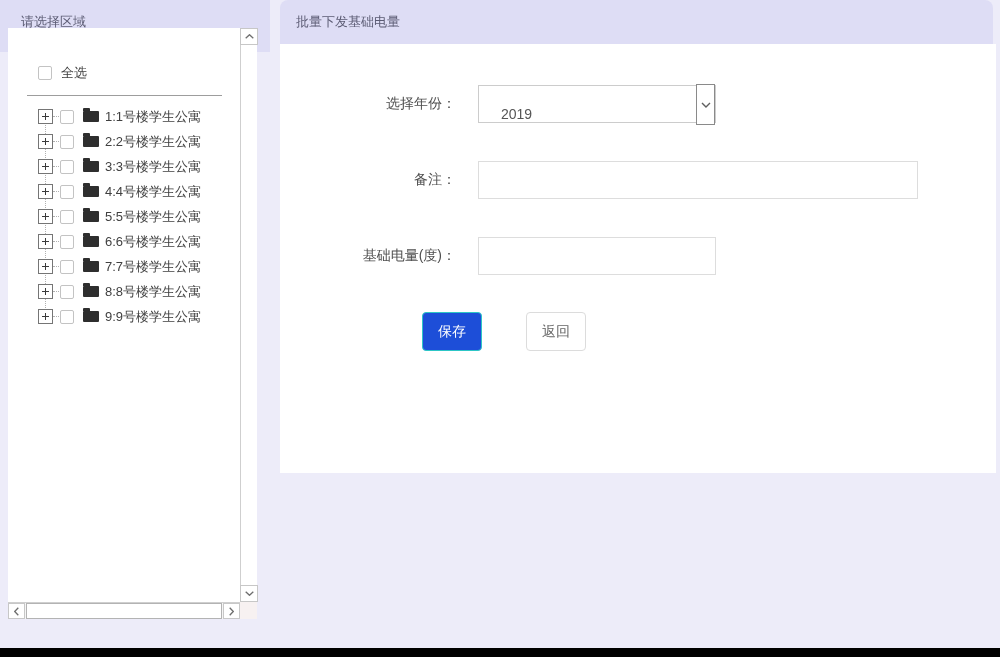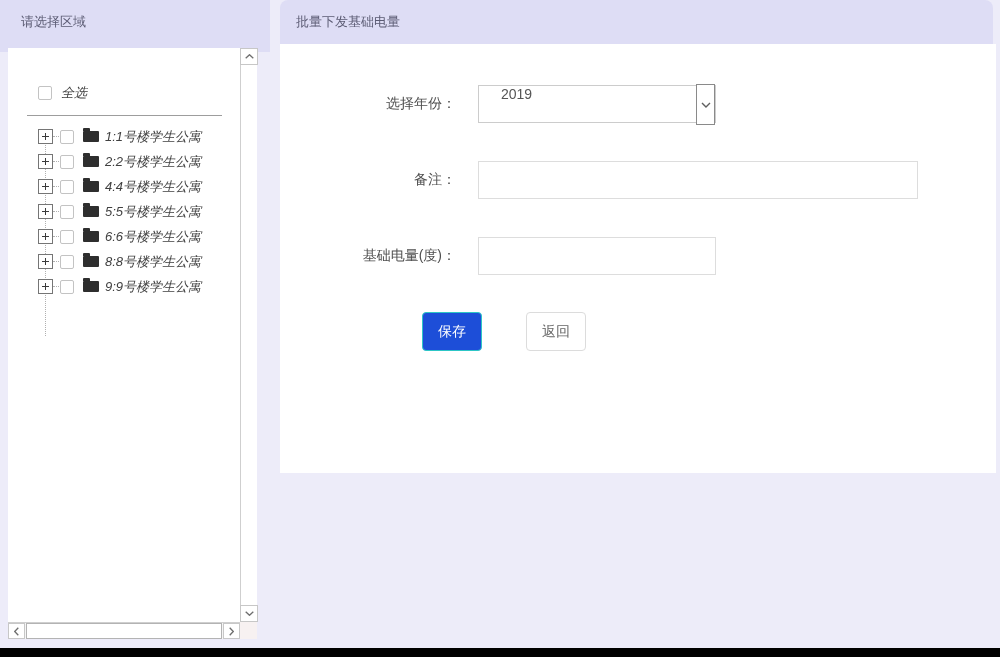--- a/index.html
+++ b/index.html
@@ -14,22 +14,22 @@
   .panel-header {
     position:absolute; top:0; height:52px;
     background:#deddf5; color:#5b5b73;
     font-size:13px; line-height:44px;
   }
   .left-header  { left:0;   width:270px; padding-left:21px; }
   .right-header { left:280px; width:713px; padding-left:16px;border-radius:8px; }
 
   
   .tree-panel {
-    position:absolute; left:8px; top:48px;
-    width:249px; height:591px; background:#fff;font-style:italic;
+    position:absolute; left:8px; top:28px;
+    width:249px; height:591px; background:#fff;
   }
   .tree-content { position:absolute; left:0; top:0; right:17px; bottom:17px; overflow:hidden; }
 
   .select-all-row { margin:36px 0 0 30px; display:flex; align-items:center; }
   .checkbox {
     width:14px; height:14px; background:#fff;
     border:1px solid #c3c3c3; border-radius:2px; flex:0 0 auto;
   }
   .select-all-label { margin-left:9px; font-size:13px; color:#404040; }
 
@@ -77,21 +77,21 @@
   
   .form-panel {
     position:absolute; left:280px; top:44px;
     width:716px; height:429px; background:#fff; padding-top:41px;
   }
   .form-row { display:flex; align-items:center; margin-bottom:38px; }
   .form-label { width:176px; text-align:right; font-size:14px; color:#4f4f4f; flex:0 0 auto; }
   .select-box {
     position:relative; margin-left:22px; width:238px; height:38px;
     border:1px solid #ccc; background:#fff;
-    display:flex; align-items:flex-start; padding-left:22px;
+    display:flex; align-items:flex-end; padding-left:22px;
     font-size:14px; color:#555; cursor:pointer;
   }
   .select-arrow {
     position:absolute; top:-2px; right:0; width:19px; height:41px;
     border:1px solid #8a8a8a; background:#fff;
     display:flex; align-items:center; justify-content:center;
   }
   .text-input {
     margin-left:22px; width:238px; height:38px;
     border:1px solid #ddd; background:#fff; outline:none;
@@ -139,20 +139,29 @@
   <div class="tree-item">
     <span class="expand-box">
       <span class="plus"></span>
     </span>
     <span class="connector"></span>
     <span class="checkbox"></span>
     <span class="folder"></span>
     <span class="tree-label">2:2号楼学生公寓</span>
   </div>
 
+  <div class="tree-item">
+    <span class="expand-box">
+      <span class="plus"></span>
+    </span>
+    <span class="connector"></span>
+    <span class="checkbox"></span>
+    <span class="folder"></span>
+    <span class="tree-label">3:3号楼学生公寓</span>
+  </div>
 
   <div class="tree-item">
     <span class="expand-box">
       <span class="plus"></span>
     </span>
     <span class="connector"></span>
     <span class="checkbox"></span>
     <span class="folder"></span>
     <span class="tree-label">4:4号楼学生公寓</span>
   </div>
@@ -170,20 +179,29 @@
   <div class="tree-item">
     <span class="expand-box">
       <span class="plus"></span>
     </span>
     <span class="connector"></span>
     <span class="checkbox"></span>
     <span class="folder"></span>
     <span class="tree-label">6:6号楼学生公寓</span>
   </div>
 
+  <div class="tree-item">
+    <span class="expand-box">
+      <span class="plus"></span>
+    </span>
+    <span class="connector"></span>
+    <span class="checkbox"></span>
+    <span class="folder"></span>
+    <span class="tree-label">7:7号楼学生公寓</span>
+  </div>
 
   <div class="tree-item">
     <span class="expand-box">
       <span class="plus"></span>
     </span>
     <span class="connector"></span>
     <span class="checkbox"></span>
     <span class="folder"></span>
     <span class="tree-label">8:8号楼学生公寓</span>
   </div>

